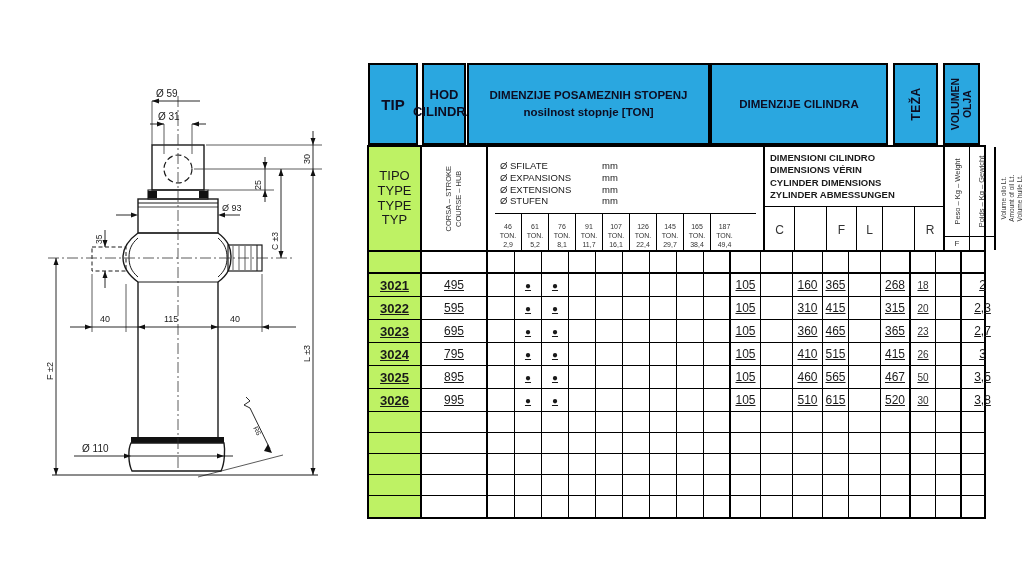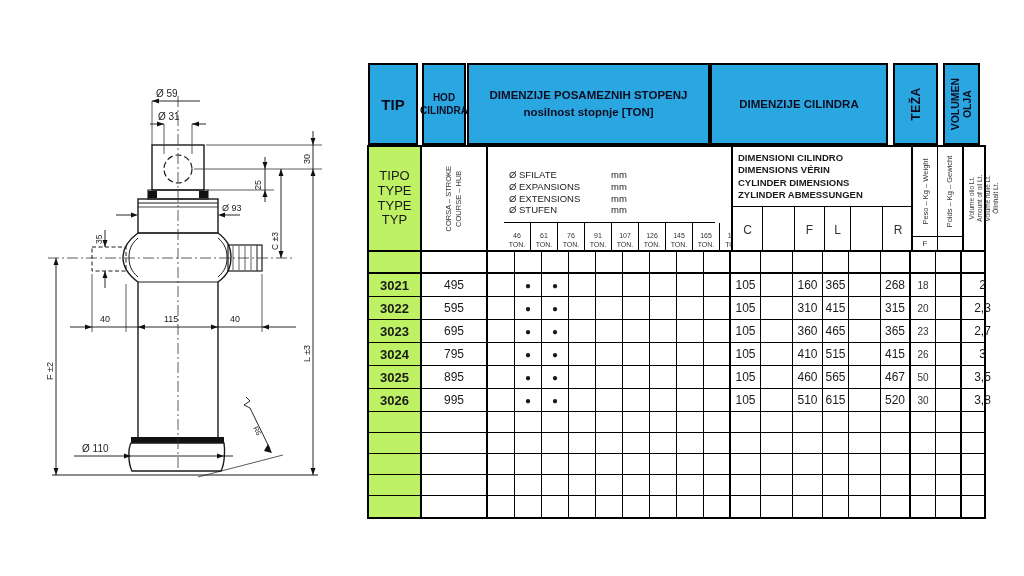--- a/index.html
+++ b/index.html
@@ -7,21 +7,21 @@
         font-family:"Liberation Sans",sans-serif;color:#1a1a1a;}
   .drawing{position:absolute;left:0;top:0;}
   .drawing text{fill:#222;font-family:"Liberation Sans",sans-serif;}
 
   
   .hdr1{position:absolute;left:367px;top:63px;width:619px;height:82px;}
   .hbox{position:absolute;top:0;height:82px;background:#2aa7e0;border:2px solid #000;
         box-sizing:border-box;display:flex;align-items:center;justify-content:center;
         color:#0d0d22;font-weight:bold;text-align:center;}
   .htip{font-size:15px;}
-  .hsm{font-size:10px;line-height:1.3;}
+  .hsm{font-size:13px;line-height:1.3;}
   .hmid{font-size:11.5px;line-height:1.45;}
   .rot{transform:rotate(-90deg);white-space:nowrap;text-align:center;}
   .hteza{font-size:12px;letter-spacing:.5px;}
   .hvol{font-size:10.5px;line-height:1.15;}
 
   
   .tbl{position:absolute;left:367px;top:145px;width:615px;border:2px solid #000;background:#fff;}
   .r{display:flex;box-sizing:border-box;border-bottom:1px solid #000;}
   .r:last-child{border-bottom:none;}
   .c{box-sizing:border-box;border-right:1px solid #000;display:flex;align-items:center;
@@ -48,21 +48,21 @@
   .cylTxt{font-weight:bold;font-size:9.5px;line-height:1.3;}
   .clr{font-size:12px;color:#333;}
   .wcol{display:flex;flex-direction:column;}
   .wrot{height:92px;border-bottom:1px solid #000;box-sizing:border-box;display:flex;
         align-items:center;justify-content:center;}
   .wrot .rot{font-size:7.5px;color:#333;}
   .wsub{height:13px;display:flex;align-items:center;justify-content:center;font-size:8px;color:#333;}
   .volRot{font-size:6.5px;line-height:1.25;color:#333;}
 
   .rsp{height:22px;border-bottom-width:2px;}
-  .rd{height:23px;}
+  .rd{height:23px;text-decoration:underline;}
   .re{height:21px;}
   .tipv{font-weight:bold;font-size:13px;}
   .hodv{font-size:12px;}
   .dotc{font-size:10px;}
   .dim{font-size:12px;}
   .kgv{font-size:10px;color:#333;}
   .volv{font-size:12px;}
 </style>
 </head>
 <body>
@@ -234,21 +234,21 @@
         <div>TYPE</div>
         <div>TYPE</div>
         <div>TYP</div>
       </div>
       <div class="c w-hod b2">
         <div class="rot corsaRot">
           <div>CORSA – STROKE</div>
           <div>COURSE – HUB</div>
         </div>
       </div>
-      <div class="col stagesCol c bn" style="width:245px;padding:16px;display:block;border-right:2px solid #000">
+      <div class="col stagesCol c bn" style="width:277px;padding:7px;display:block;border-right:2px solid #000">
         <div class="subTop">
           <div class="sfRow">
               <span class="lbl">Ø SFILATE</span>
               <span>mm</span>
             </div>
           <div class="sfRow">
               <span class="lbl">Ø EXPANSIONS</span>
               <span>mm</span>
             </div>
           <div class="sfRow">

